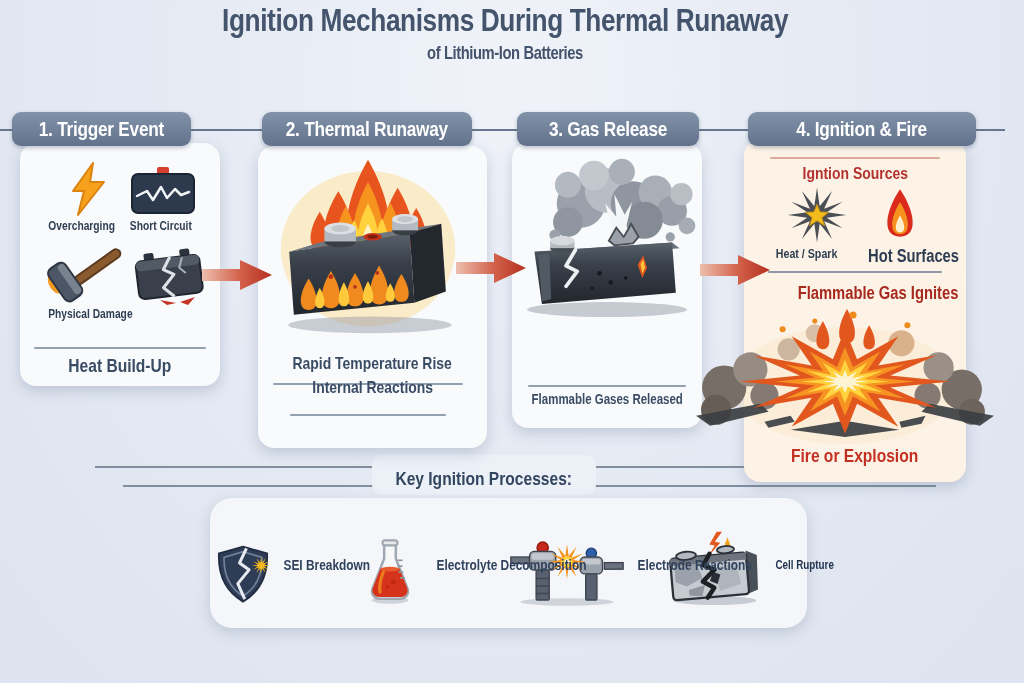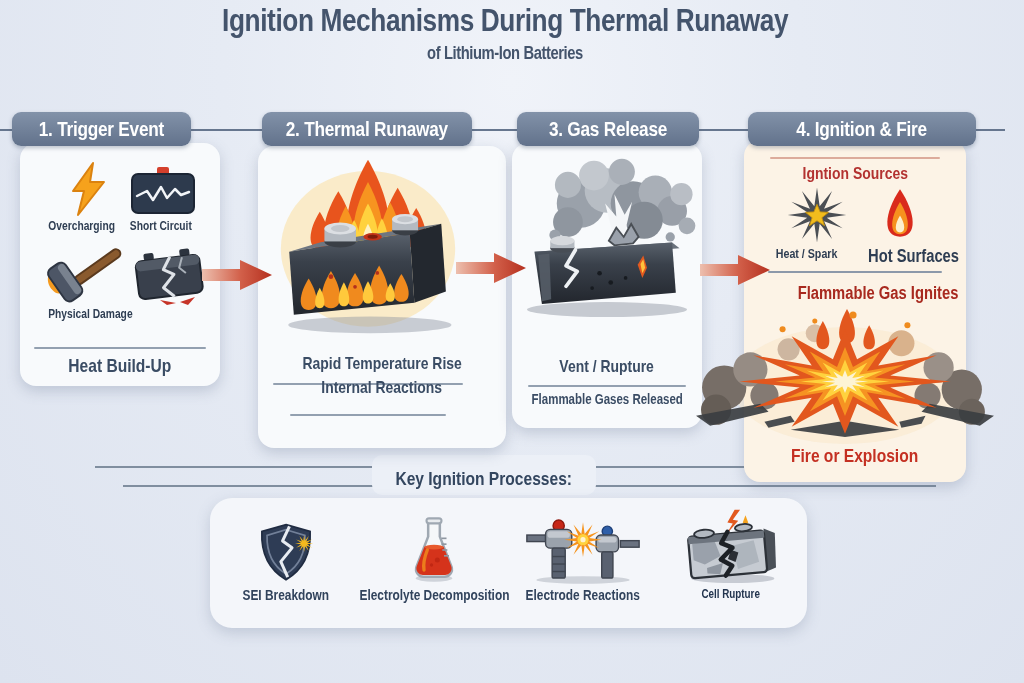--- a/index.html
+++ b/index.html
@@ -27,21 +27,21 @@
   .sh1{left:12px;width:179px;}
   .sh2{left:262px;width:210px;}
   .sh3{left:517px;width:182px;text-align:right;}
   .sh4{left:748px;width:228px;}
   
   .stage-card{
     position:absolute;background:#f8fafc;border-radius:16px;z-index:2;
     box-shadow:0 5px 14px rgba(96,112,140,.28);
   }
   .sc1{left:20px;top:143px;width:200px;height:243px;}
-  .sc2{left:258px;top:146px;width:248px;height:302px;}
+  .sc2{left:258px;top:146px;width:229px;height:302px;}
   .sc3{left:512px;top:143px;width:190px;height:285px;}
   .sc4{left:744px;top:140px;width:222px;height:342px;background:#fcf3e6;}
   .divider{position:absolute;height:2px;background:#93a0b0;border-radius:1px;}
   .lblc{position:absolute;text-align:center;font-weight:bold;}
   
   .ic-lightning{left:49px;top:18px;width:40px;height:56px;}
   .ic-shortcell{left:109px;top:24px;width:68px;height:48px;}
   .l-over{left:7px;top:76px;width:110px;font-size:12.5px;color:#2e3d52;}
   .l-short{left:98px;top:76px;width:86px;font-size:12.5px;color:#2e3d52;}
   .ic-hammer{left:22px;top:100px;width:84px;height:62px;}
@@ -86,21 +86,21 @@
   .k1b{top:466px;left:594px;width:150px;}
   .k2a{top:485px;left:123px;width:255px;}
   .k2b{top:485px;left:594px;width:342px;}
   .key-band{position:absolute;left:372px;top:455px;width:224px;height:40px;background:#ecf0f7;border-radius:10px;z-index:1;}
   .key-title{position:absolute;left:362px;top:468px;width:244px;text-align:center;font-weight:bold;font-size:19px;color:#33465f;z-index:2;}
   .key-card{
     position:absolute;left:210px;top:498px;width:597px;height:130px;z-index:2;
     background:#f4f6fa;border-radius:22px;box-shadow:0 5px 14px rgba(96,112,140,.25);
     display:flex;justify-content:space-between;padding:0 2px;box-sizing:border-box;
   }
-  .kp-item{width:148px;display:flex;flex-direction:column;align-items:center;}
+  .kp-item{width:148px;display:flex;flex-direction:row;align-items:center;}
   .kp-icon{height:86px;display:flex;align-items:flex-end;justify-content:center;padding-top:12px;box-sizing:border-box;}
   .kp-label{font-size:14.5px;font-weight:bold;color:#31435c;margin-top:3px;text-align:center;white-space:nowrap;}
   .kp-label.strong{font-size:12px;color:#22344e;}
   .defs-svg{position:absolute;width:0;height:0;}
 </style>
 </head>
 <body>
 
 <div class="canvas">
 
@@ -266,21 +266,20 @@
         <polygon points="102,92 110,78 118,88 126,74 134,88 128,95 108,97" fill="#9aa1ab" stroke="#4a4f55" stroke-width="2"></polygon>
         <polyline points="66,102 56,119 68,125 56,141" fill="none" stroke="#eef1f4" stroke-width="4" stroke-linecap="round" stroke-linejoin="round"></polyline>
         <circle cx="92" cy="127" r="2.5" fill="#171b20"></circle>
         <circle cx="104" cy="137" r="2.5" fill="#171b20"></circle>
         <circle cx="84" cy="143" r="2" fill="#171b20"></circle>
         <circle cx="120" cy="132" r="2" fill="#171b20"></circle>
         <polygon points="133,118 139,108 143,121 138,132" fill="#e2591f"></polygon>
         <polygon points="136,117 139,112 141,121 138,127" fill="#ffc23c"></polygon>
       </svg>
     </span>
-    <div class="lblc c3l1"><span class="cond">Vent / Rupture</span></div>
     <div class="divider c3d1"></div>
     <div class="lblc c3l2"><span class="cond">Flammable Gases Released</span></div>
   </div>
 
   <div class="stage-card sc4">
     <div class="divider c4d0"></div>
     <div class="lblc c4title"><span class="cond">Igntion Sources</span></div>
     <span class="icon-span ic-spark">
       <svg viewBox="0 0 70 66">
         <use href="#burst12" fill="#4b4f54"></use>

